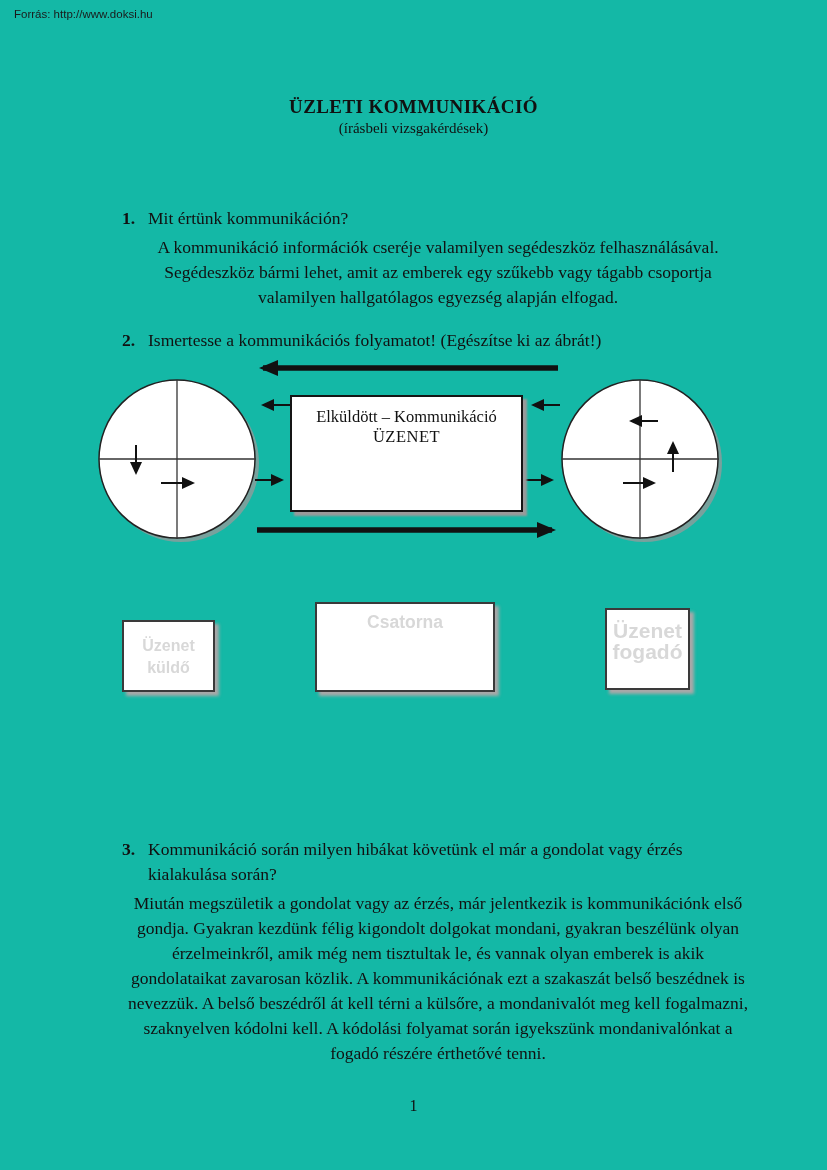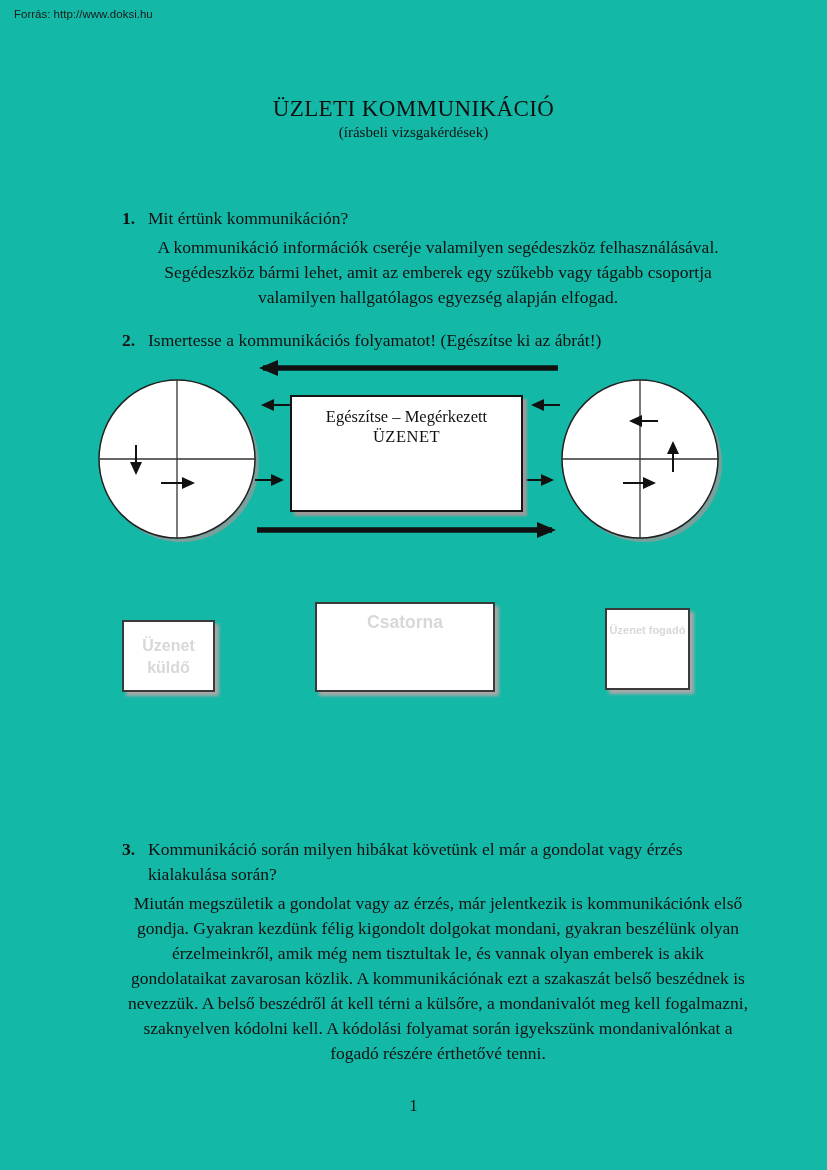--- a/index.html
+++ b/index.html
@@ -12,21 +12,21 @@
     font-family: "Liberation Serif", serif;
     color: #111;
     overflow: hidden;
   }
   .source {
     position: absolute; top: 8px; left: 14px;
     font-family: "Liberation Sans", sans-serif;
     font-size: 11.5px; color: #1a1a1a;
   }
   .title-wrap { position: absolute; top: 96px; left: 0; width: 100%; text-align: center; }
-  .title   { font-size: 23px; font-weight: normal; letter-spacing: .4px; }
+  .title   { font-size: 19px; font-weight: bold; letter-spacing: .4px; }
   .subtitle{ font-size: 15px; margin-top: 2px; }
 
   .qblock { position: absolute; left: 122px; width: 632px; font-size: 17.5px; line-height: 25px; }
   #q1 { top: 206px; }
   #q2 { top: 328px; }
   #q3 { top: 837px; }
   .qhead { display: flex; }
   .qnum  { font-weight: bold; flex: 0 0 26px; }
   .qtext { flex: 1; }
   .answer { margin: 4px; text-align: center; }
@@ -47,21 +47,21 @@
     position: absolute; background: #fff;
     border: 2px solid #3a3a3a;
     box-shadow: 4px 4px 3px #a8a8a8;
     text-align: center;
     font-family: "Liberation Sans", sans-serif;
     font-weight: bold;
     color: #d8d8d8;
   }
   #box-sender   { left: 122px; top: 620px; width: 93px;  height: 72px; font-size: 16px;   padding-top: 13px; line-height: 22px; }
   #box-channel  { left: 315px; top: 602px; width: 180px; height: 90px; font-size: 17.5px; padding-top: 8px; }
-  #box-receiver { left: 605px; top: 608px; width: 85px;  height: 82px; font-size: 11px; padding-top: 10px; line-height: 21px; }
+  #box-receiver { left: 605px; top: 608px; width: 85px;  height: 82px; font-size: 21px; padding-top: 10px; line-height: 21px; }
 
   .pagenum { position: absolute; top: 1097px; left: 0; width: 100%; text-align: center; font-size: 16px; }
 </style>
 </head>
 <body>
 
 <div class="page">
 
   <div class="source">Forrás: http://www.doksi.hu</div>
 
@@ -115,21 +115,21 @@
 
       <line x1="167" y1="175" x2="462" y2="175" stroke="#111" stroke-width="5.5" marker-end="url(#ahb)"></line>
 
       <line x1="200" y1="50" x2="173" y2="50" stroke="#111" stroke-width="2" marker-end="url(#ah)"></line>
       <line x1="165" y1="125" x2="192" y2="125" stroke="#111" stroke-width="2" marker-end="url(#ah)"></line>
       <line x1="470" y1="50" x2="443" y2="50" stroke="#111" stroke-width="2" marker-end="url(#ah)"></line>
       <line x1="433" y1="125" x2="462" y2="125" stroke="#111" stroke-width="2" marker-end="url(#ah)"></line>
     </svg>
 
     <div class="msgbox">
-      <div class="l1">Egészítse – Megérkezett</div>
+      <div class="l1">Elküldött – Kommunikáció</div>
       <div class="l2">ÜZENET</div>
     </div>
   </div>
 
   <div class="graybox" id="box-channel">Csatorna</div>
   <div class="graybox" id="box-sender">Üzenet küldő</div>
   <div class="graybox" id="box-receiver">Üzenet fogadó</div>
 
   <div class="qblock" id="q3">
     <div class="qhead">

